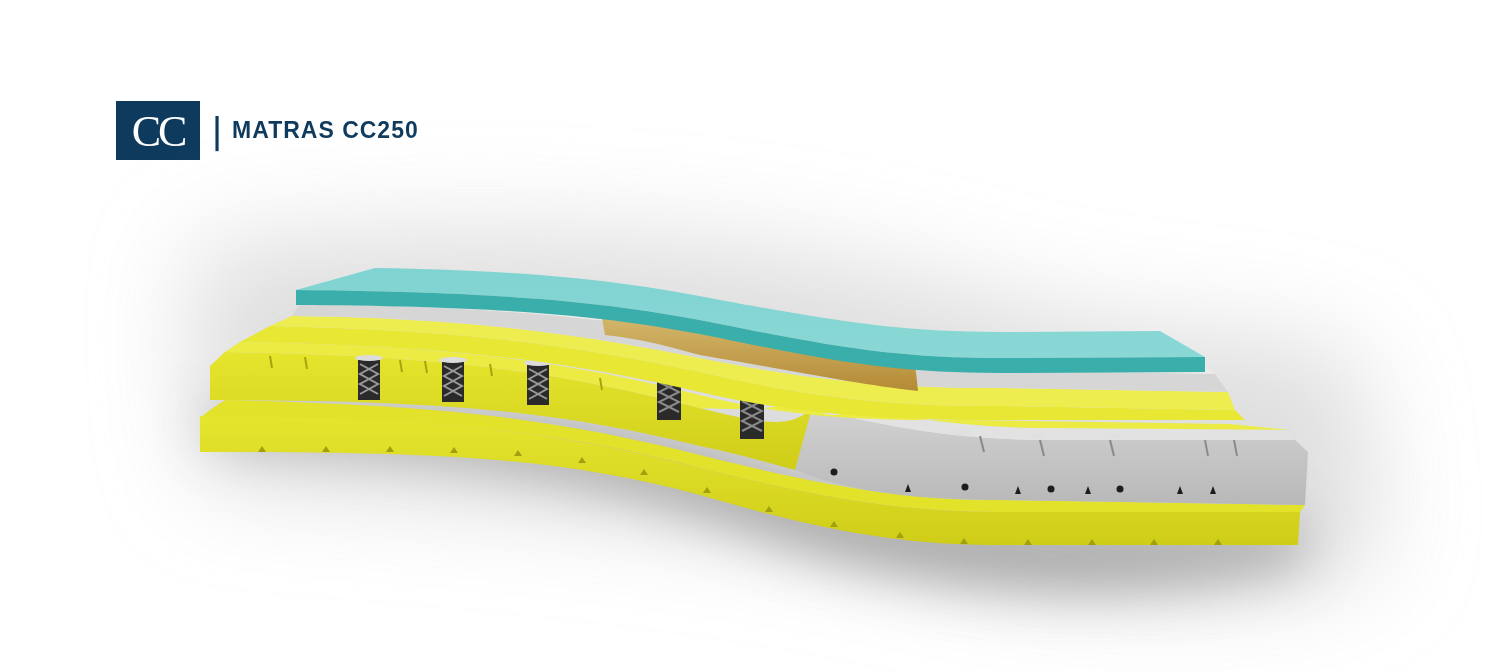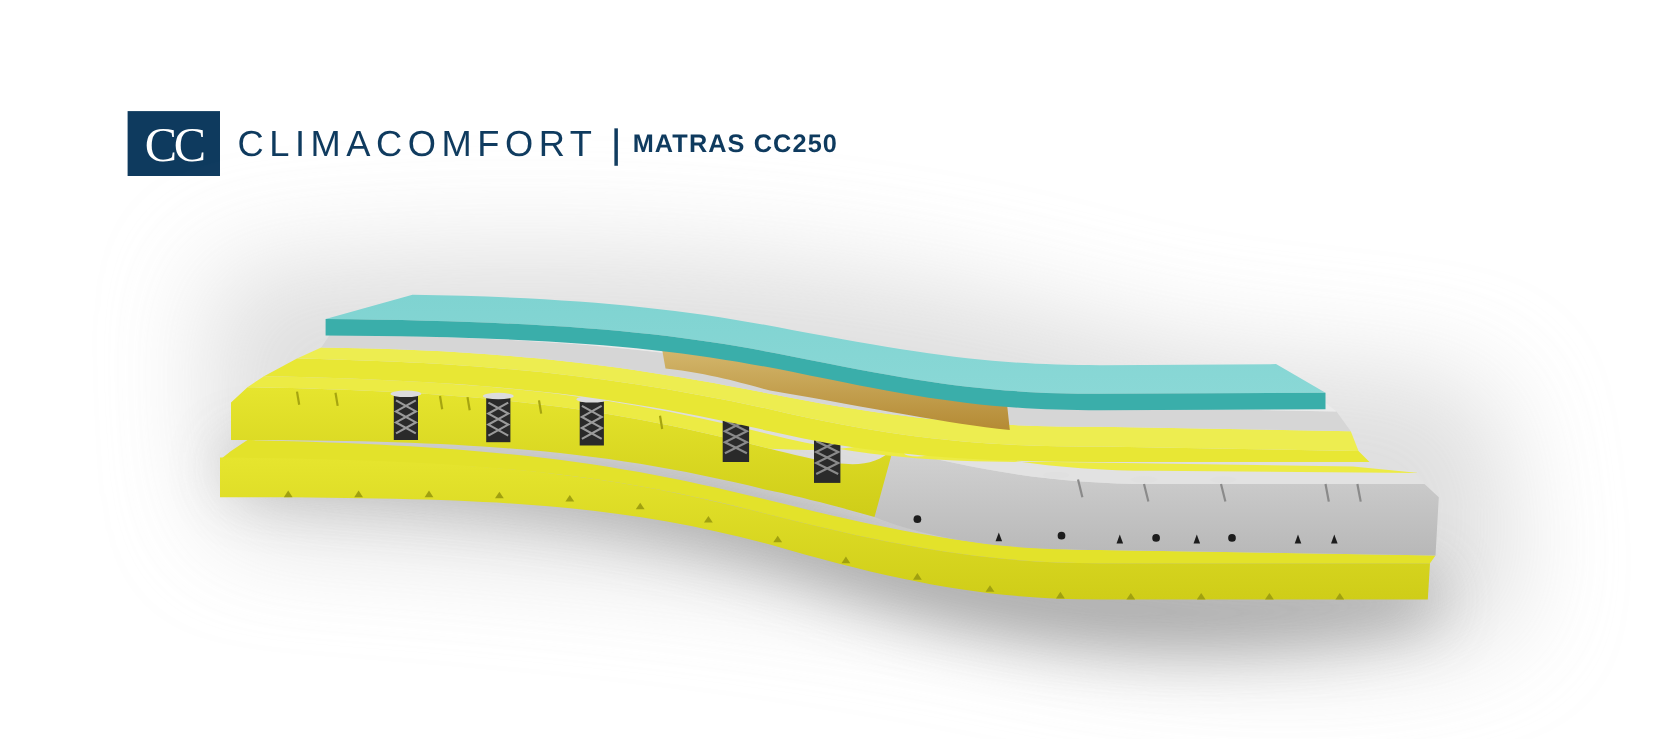--- a/index.html
+++ b/index.html
@@ -11,21 +11,20 @@
   .product { margin-left: 10px; color: #0e3a5e; font-family: "Liberation Sans", sans-serif; font-weight: 700; font-size: 23px; letter-spacing: 1px; line-height: 1; }
   .visual { position: absolute; left: 0; top: 0; width: 1503px; height: 672px; }
 </style>
 </head>
 <body>
 
 <div class="header">
   <div class="logo-box">
       <span>CC</span>
     </div>
-  <span class="brand">CLIMACOMFORT</span>
   <span class="sep">|</span>
   <span class="product">MATRAS CC250</span>
 </div>
 
 <svg class="visual" viewBox="0 0 1503 672" xmlns="http://www.w3.org/2000/svg">
   <defs>
     <filter id="blur" x="-20%" y="-50%" width="140%" height="200%">
       <feGaussianBlur stdDeviation="28"></feGaussianBlur>
     </filter>
     <filter id="blurSoft" x="-20%" y="-50%" width="140%" height="200%">

